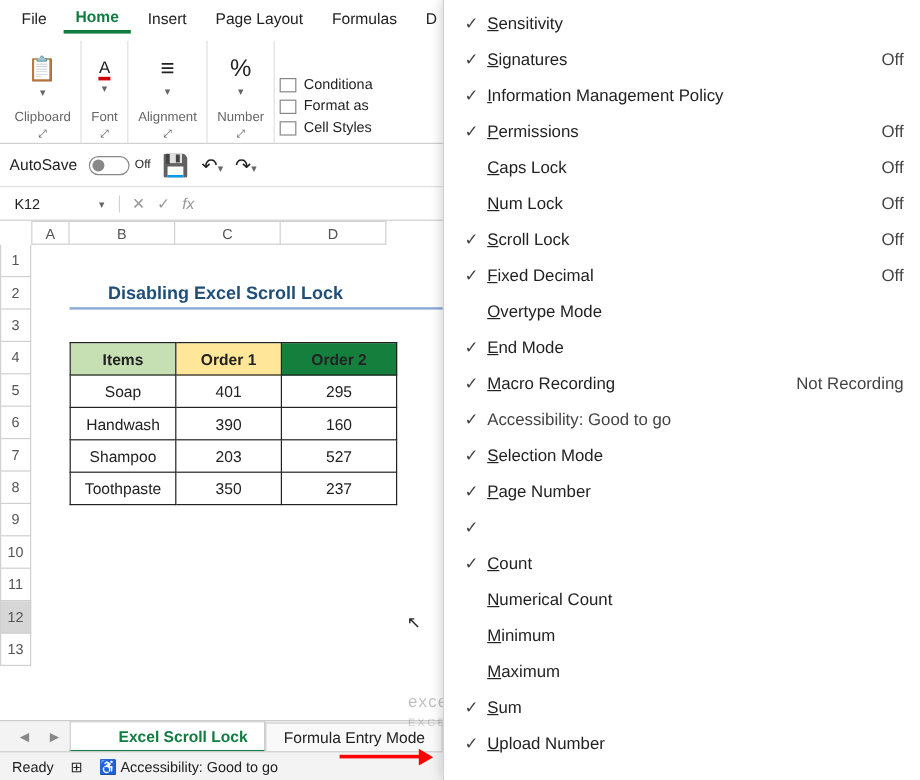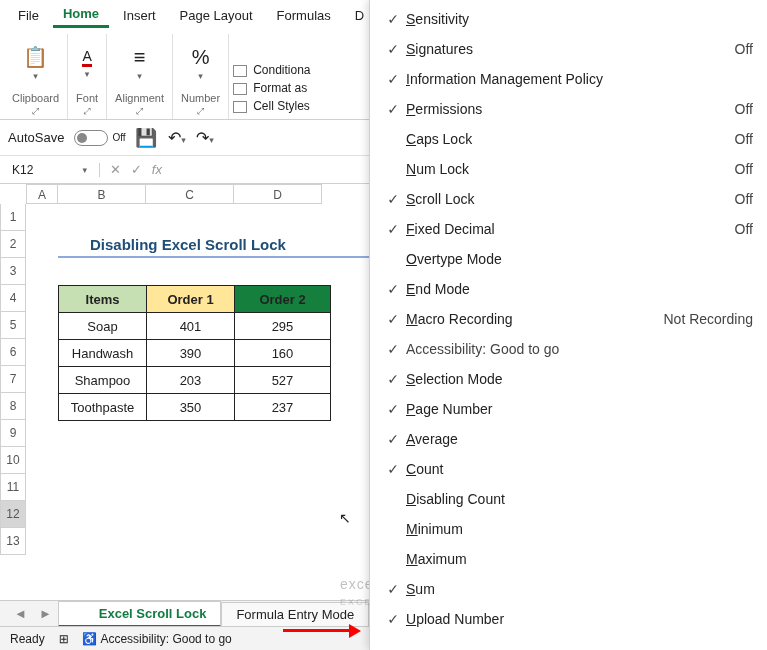--- a/index.html
+++ b/index.html
@@ -315,31 +315,30 @@
         <span class="ctx-label underline-first">Selection Mode</span>
         <span class="ctx-val"></span>
       </div>
       <div class="ctx-item">
         <span class="ctx-check">✓</span>
         <span class="ctx-label underline-first">Page Number</span>
         <span class="ctx-val"></span>
       </div>
       <div class="ctx-item">
         <span class="ctx-check">✓</span>
-        <span class="ctx-label underline-first">Average</span>
         <span class="ctx-val"></span>
       </div>
       <div class="ctx-item">
         <span class="ctx-check">✓</span>
         <span class="ctx-label underline-first">Count</span>
         <span class="ctx-val"></span>
       </div>
       <div class="ctx-item">
         <span class="ctx-check"></span>
-        <span class="ctx-label underline-first">Disabling Count</span>
+        <span class="ctx-label underline-first">Numerical Count</span>
         <span class="ctx-val"></span>
       </div>
       <div class="ctx-item">
         <span class="ctx-check"></span>
         <span class="ctx-label underline-first">Minimum</span>
         <span class="ctx-val"></span>
       </div>
       <div class="ctx-item">
         <span class="ctx-check"></span>
         <span class="ctx-label underline-first">Maximum</span>

